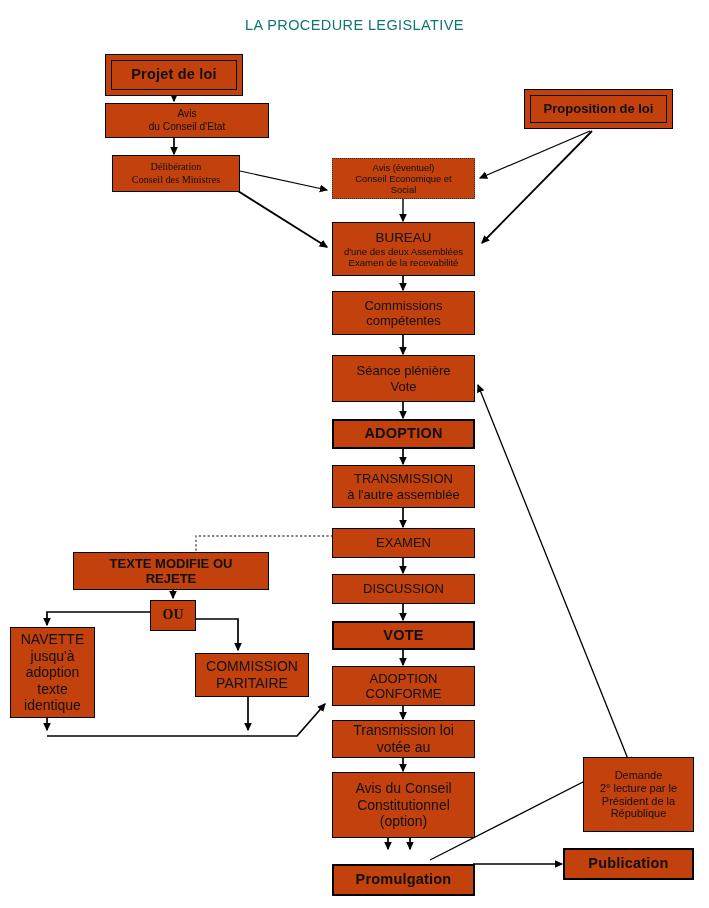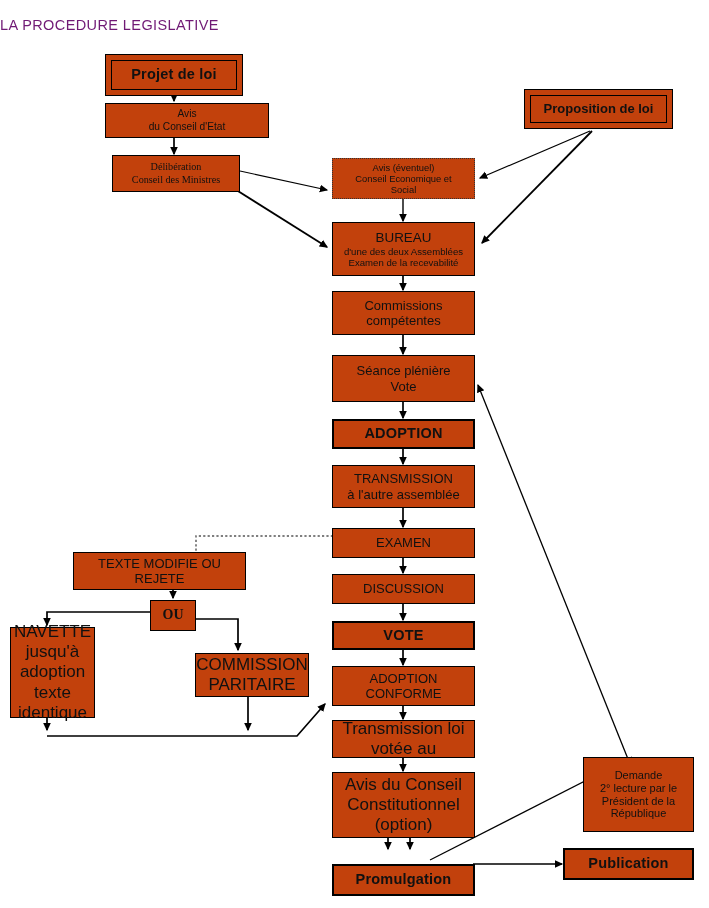--- a/index.html
+++ b/index.html
@@ -25,23 +25,24 @@
     top: 0;
     width: 709px;
     height: 908px;
     pointer-events: none;
   }
   .title {
     position: absolute;
     left: 0;
     top: 17px;
     width: 709px;
+    text-align: center;
     font-size: 14.5px;
     letter-spacing: 0.4px;
-    color: #701a75;
+    color: #0f766e;
   }
   .node {
     position: absolute;
     box-sizing: border-box;
     background: #c2410c;
     border: 1.4px solid #000000;
     display: flex;
     align-items: center;
     justify-content: center;
     text-align: center;
@@ -67,21 +68,21 @@
     border: 1.6px solid #000;
     display: flex;
     align-items: center;
     justify-content: center;
     box-sizing: border-box;
   }
   .bold { font-weight: bold; }
   .dotted-border { border: 1.3px dotted #333; }
   .serif { font-family: "Liberation Serif", serif; font-weight: bold; font-size: 14px; }
   .f13 { font-size: 13px; }
-  .f12 { font-size: 17px; }
+  .f12 { font-size: 14px; }
   .f11 { font-size: 11px; }
   .f10 { font-size: 10.2px; }
   .f9  { font-size: 9.4px; }
   .big-bold { font-weight: bold; font-size: 14.5px; letter-spacing: 0.2px; }
   .mixed .l1 { font-size: 13.4px; display:block; }
   .mixed .l2 { font-size: 9.6px; display:block; }
 </style>
 </head>
 <body>
 
@@ -244,21 +245,21 @@
   </div>
 
   <div class="node thick" style="left:332px; top:864px; width:143px; height:32px;">
     <span class="lines big-bold">Promulgation</span>
   </div>
 
   <div class="node thick" style="left:563px; top:848px; width:131px; height:32px;">
     <span class="lines big-bold">Publication</span>
   </div>
 
-  <div class="node" style="left:73px; top:552px; width:173px; height:38px;">
+  <div class="node" style="left:73px; top:552px; width:196px; height:38px;font-weight:bold;">
     <span class="lines f13">TEXTE  MODIFIE OU
 REJETE</span>
   </div>
 
   <div class="node" style="left:150px; top:600px; width:46px; height:31px;">
     <span class="lines serif">OU</span>
   </div>
 
   <div class="node" style="left:10px; top:627px; width:85px; height:91px;">
     <span class="lines f12">NAVETTE

